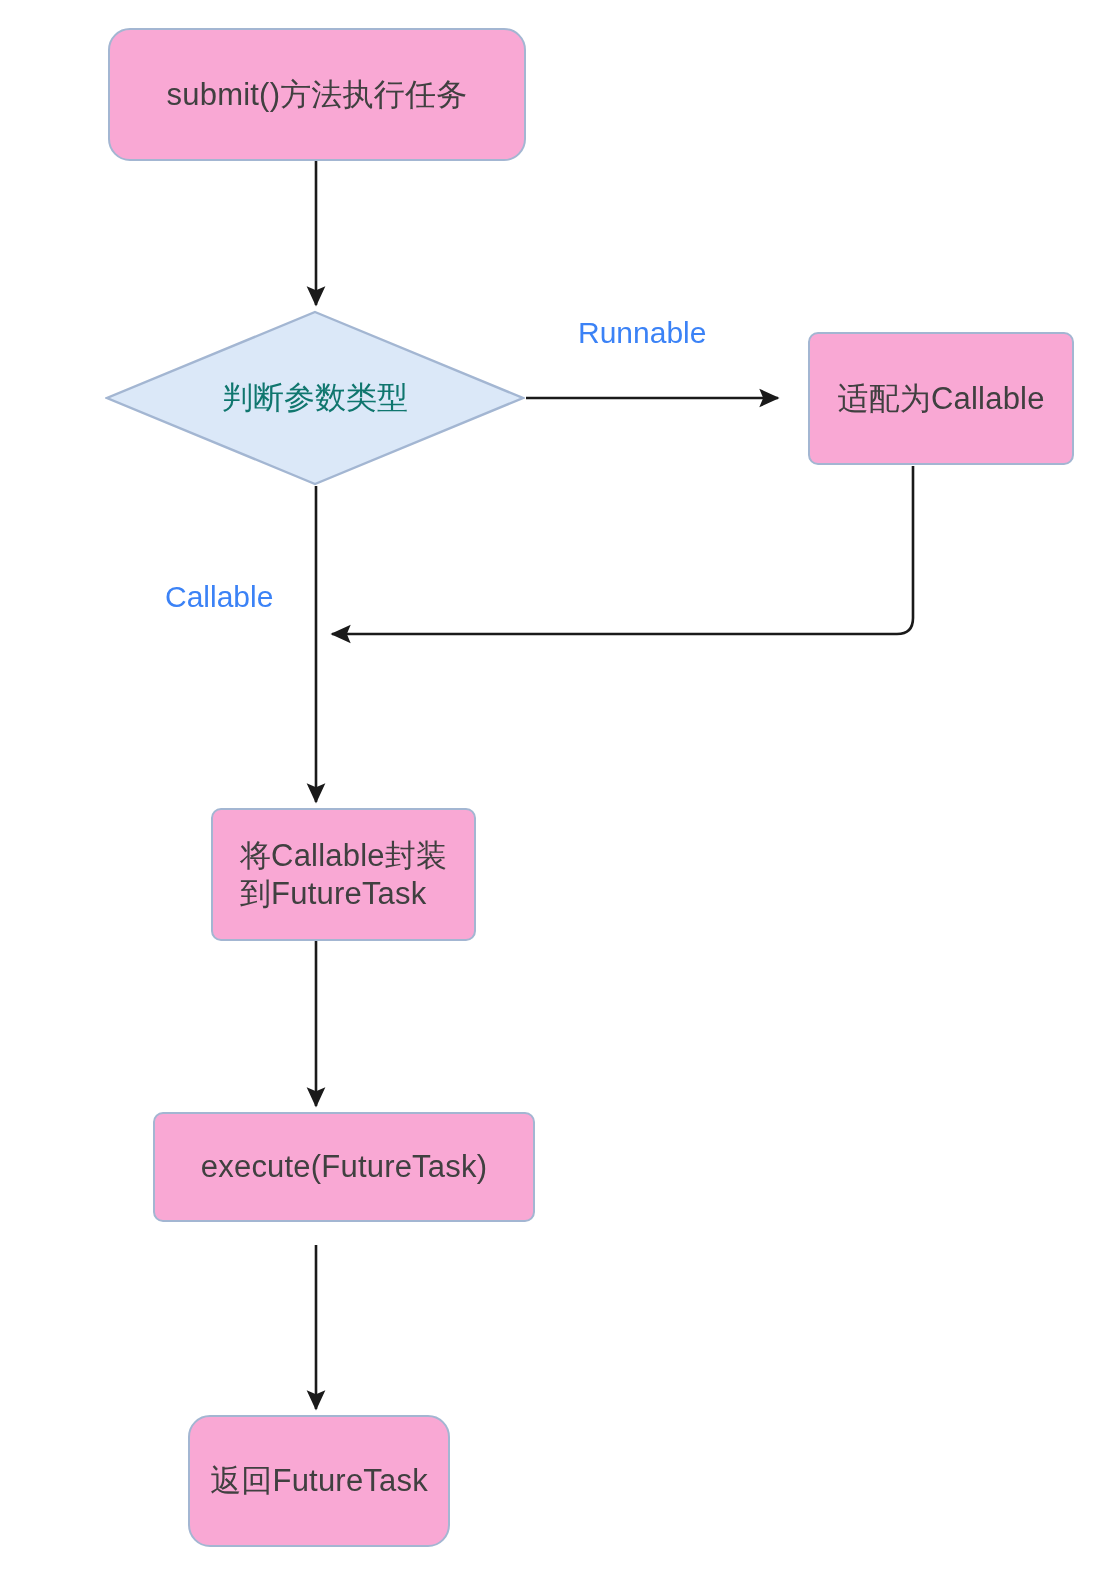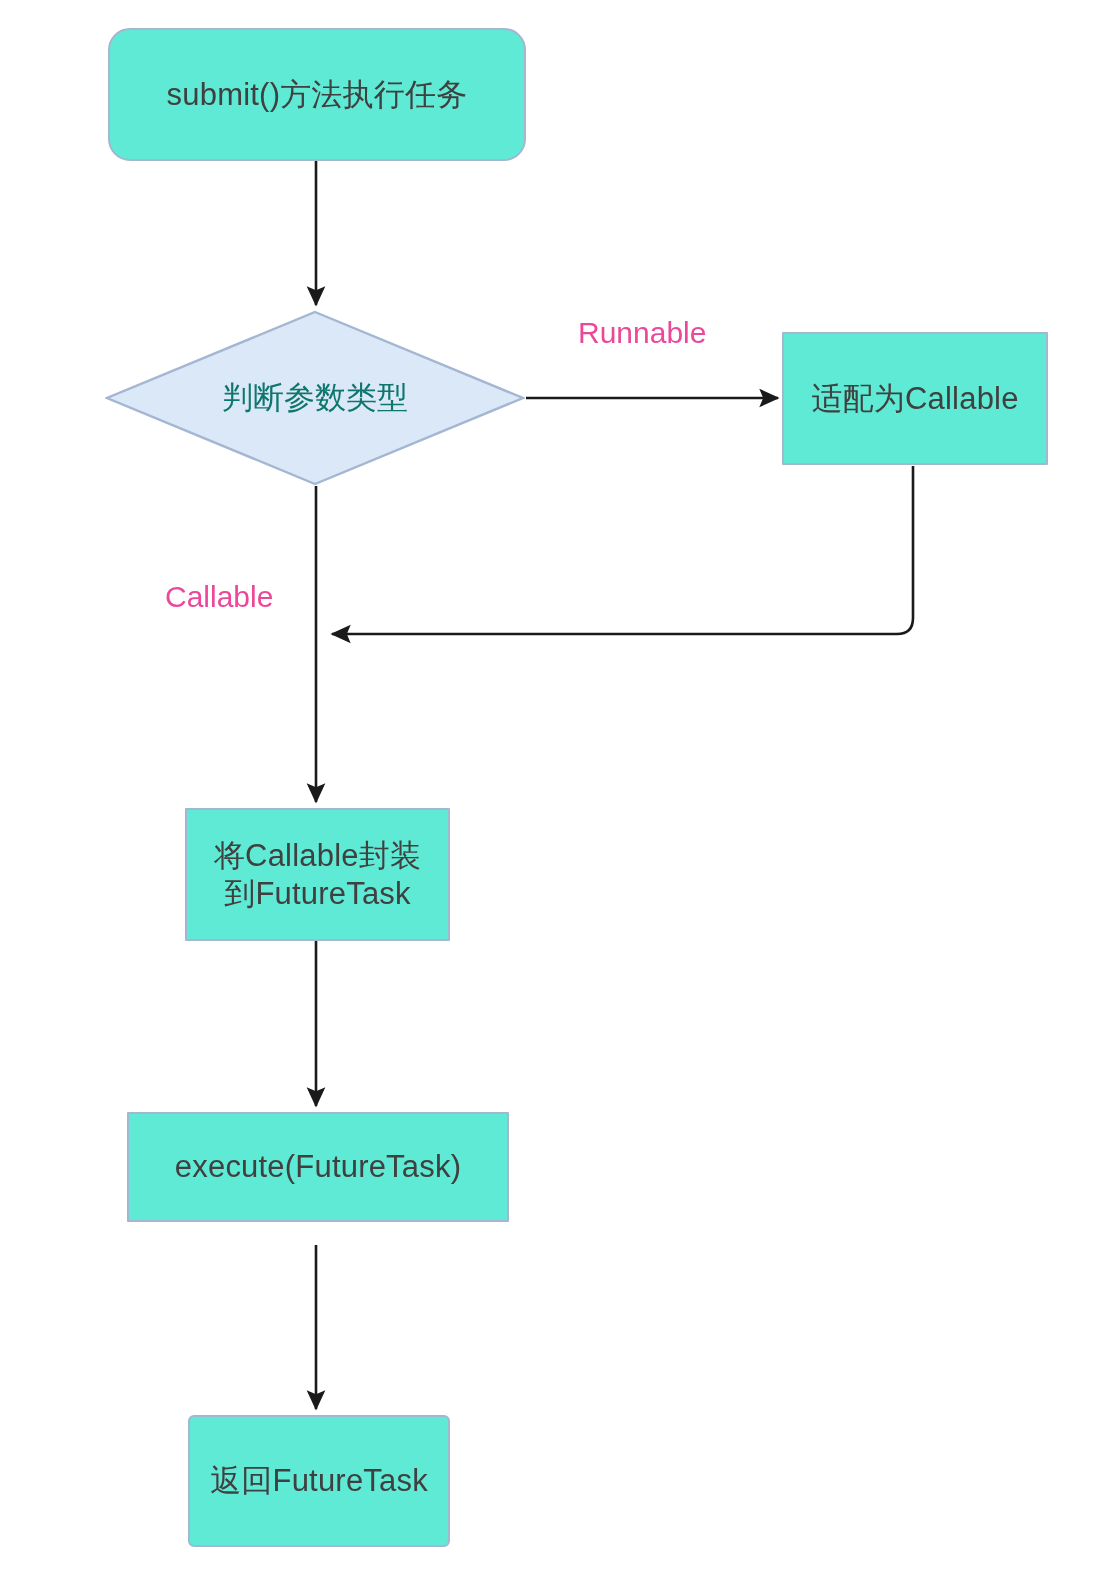--- a/index.html
+++ b/index.html
@@ -25,32 +25,33 @@
     width: 1100px;
     height: 1570px;
     pointer-events: none;
   }
   .node {
     position: absolute;
     box-sizing: border-box;
     display: flex;
     align-items: center;
     justify-content: center;
-    text-align: center;
+    text-align: left;
     color: #404040;
-    background: #5eead4;
+    background: #f9a8d4;
     border: 2px solid #a3b6d2;
     line-height: 1.22;
     letter-spacing: 0.2px;
   }
   .node.rounded {
     border-radius: 22px;
   }
   .node.rect {
-    border-radius: 1px;
+    border-radius: 10px;
+    margin-left: 26px;
   }
   .node-label {
     white-space: pre-line;
     padding: 0 6px;
   }
   
   #node-submit {
     left: 108px;  top: 28px;   width: 418px; height: 133px;
     font-size: 31px;
   }
@@ -75,25 +76,24 @@
     left: 185px; top: 808px; width: 265px; height: 133px;
     font-size: 31px;
   }
   #node-execute {
     left: 127px; top: 1112px; width: 382px; height: 110px;
     font-size: 31px;
   }
   #node-return {
     left: 188px; top: 1415px; width: 262px; height: 132px;
     font-size: 31px;
-    border-radius: 6px;
   }
   .edge-label {
     position: absolute;
-    color: #ec4899;
+    color: #3b82f6;
     font-size: 30px;
     white-space: nowrap;
   }
   #label-runnable { left: 578px; top: 316px; }
   #label-callable { left: 165px; top: 580px; }
 </style>
 </head>
 <body>
 
 <div id="canvas">

